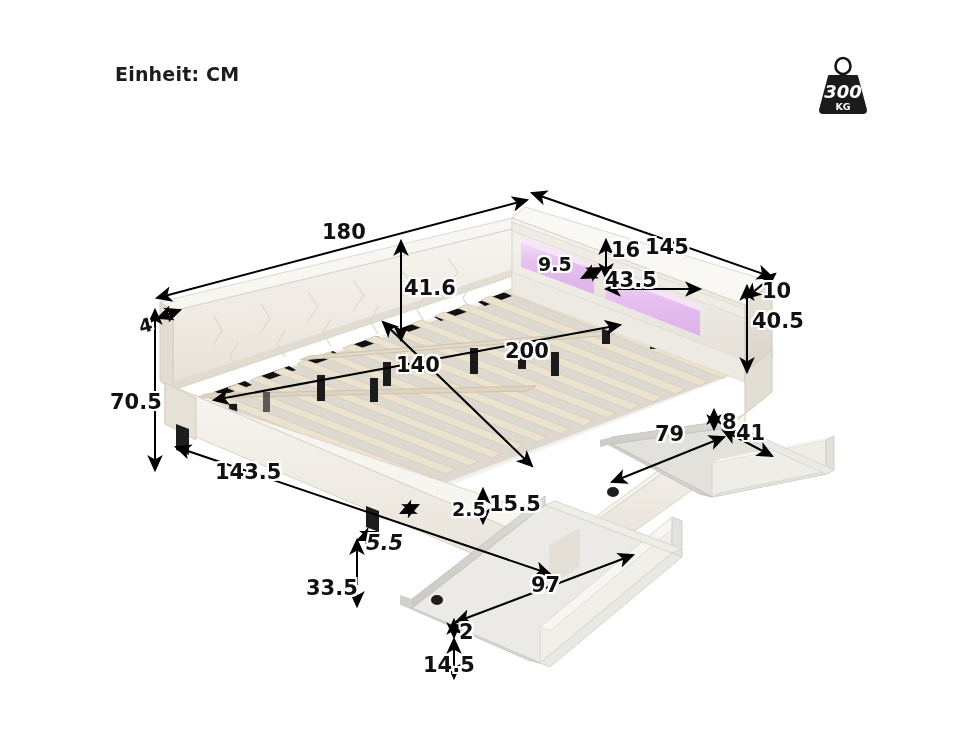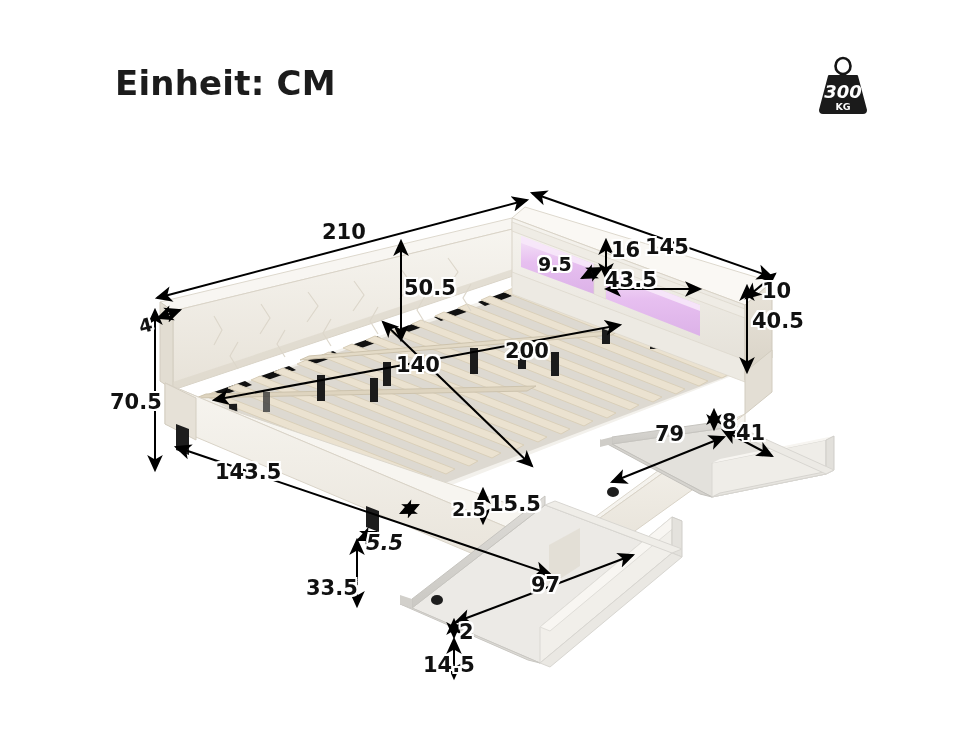--- a/index.html
+++ b/index.html
@@ -3,21 +3,21 @@
 <meta charset="utf-8">
 <style>
   html,body{margin:0;padding:0;background:#ffffff;}
   body{width:980px;height:735px;overflow:hidden;
        font-family:"DejaVu Sans","Liberation Sans",sans-serif;}
   #stage{position:relative;width:980px;height:735px;background:#fff;}
 
   
   #unit-label{
     position:absolute;left:115px;top:63px;
-    font-size:34px;font-weight:700;color:#1c1c1c;letter-spacing:.2px;
+    font-size:19px;font-weight:700;color:#1c1c1c;letter-spacing:.2px;
     white-space:nowrap;
   }
   #weight-badge{position:absolute;left:812px;top:56px;width:62px;height:62px;}
 
   
   .dim{
     position:absolute;
     font-size:21px;font-weight:700;color:#111;
     white-space:nowrap;line-height:1;
     text-shadow:
@@ -286,23 +286,23 @@
       <line x1="357" y1="540" x2="357" y2="606"></line>
 
       <line x1="456" y1="622" x2="633" y2="555"></line>
 
       <line x1="454" y1="620" x2="454" y2="637"></line>
 
       <line x1="454" y1="639" x2="454" y2="678"></line>
     </g>
   </svg>
 
-  <div class="dim" style="left:322px;top:222px;">210</div>
+  <div class="dim" style="left:322px;top:222px;">180</div>
   <div class="dim sm" style="left:139px;top:316px;transform:rotate(-14deg);">4</div>
-  <div class="dim" style="left:404px;top:278px;">50.5</div>
+  <div class="dim" style="left:404px;top:278px;">41.6</div>
   <div class="dim" style="left:645px;top:213px;margin-top:24px;">145</div>
   <div class="dim sm" style="left:538px;top:255px;">9.5</div>
   <div class="dim" style="left:611px;top:240px;">16</div>
   <div class="dim" style="left:605px;top:270px;">43.5</div>
   <div class="dim" style="left:762px;top:281px;">10</div>
   <div class="dim" style="left:752px;top:311px;">40.5</div>
   <div class="dim" style="left:110px;top:392px;">70.5</div>
   <div class="dim" style="left:396px;top:355px;">140</div>
   <div class="dim" style="left:505px;top:341px;">200</div>
   <div class="dim" style="left:655px;top:424px;">79</div>

